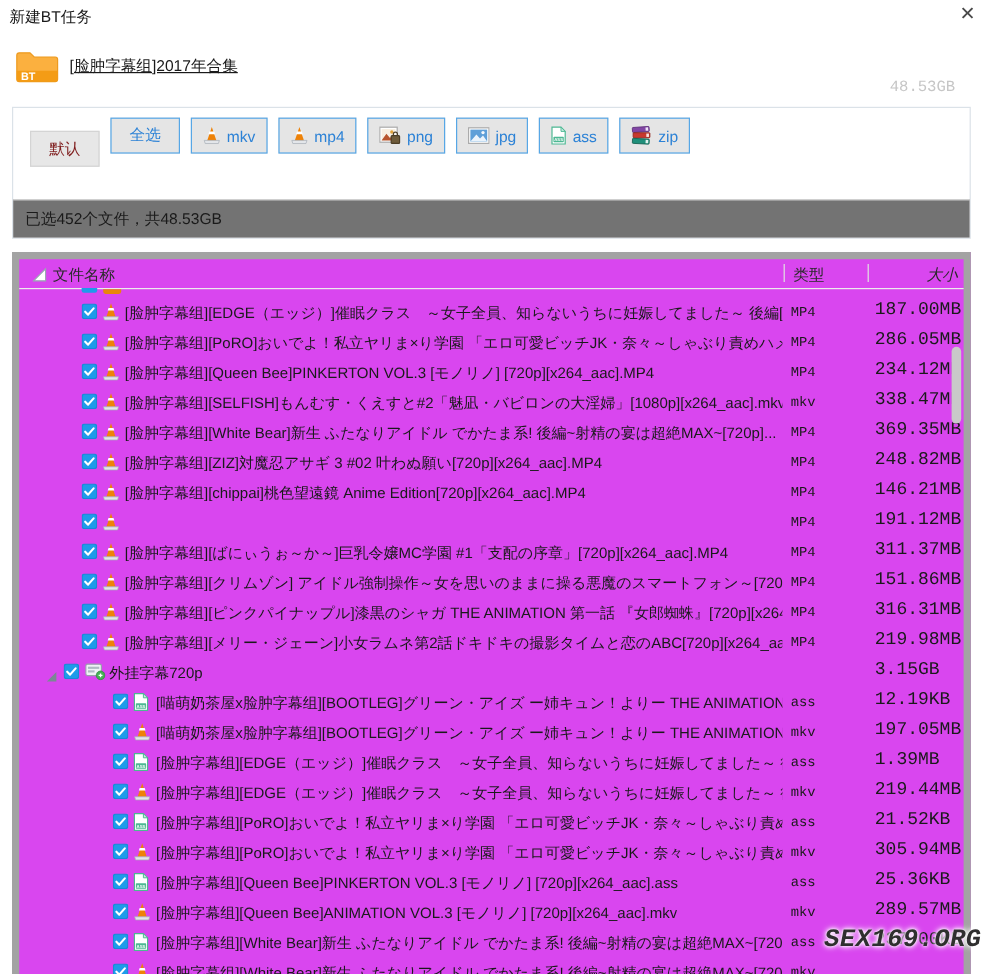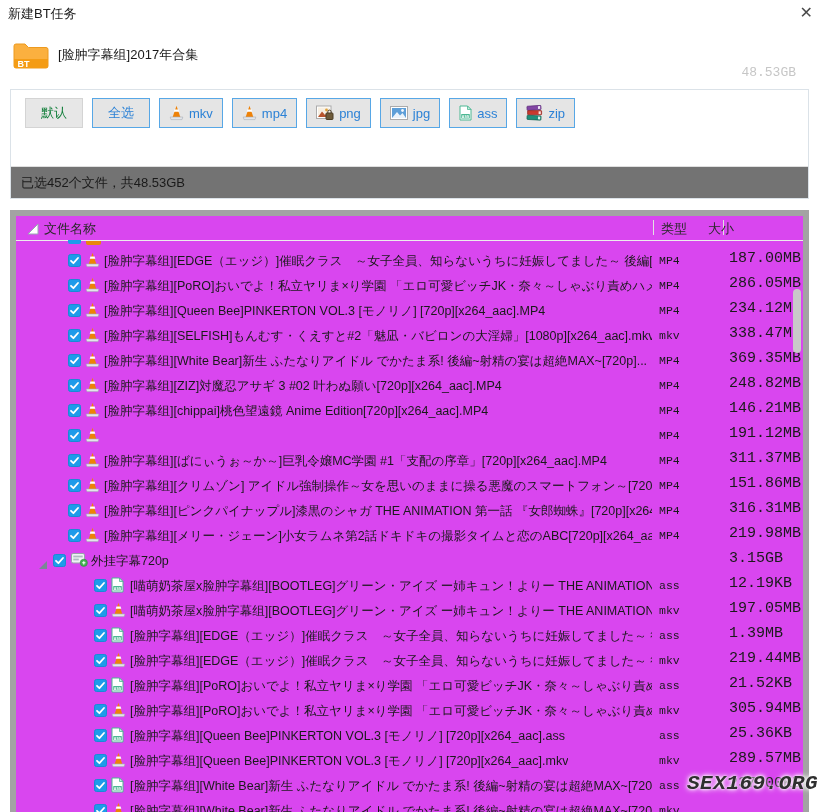--- a/index.html
+++ b/index.html
@@ -5,39 +5,39 @@
   html,body{margin:0;padding:0;}
   body{
     width:821px;height:812px;position:relative;background:#fff;
     font-family:"Liberation Sans","DejaVu Sans",sans-serif;
     overflow:hidden;color:#1a1a1a;
   }
   
   .dlg-title{position:absolute;left:8px;top:5px;font-size:13px;color:#1a1a1a;}
   .close-btn{position:absolute;right:8px;top:4px;font-size:16px;color:#4a4a4a;cursor:pointer;line-height:18px;}
   .bt-folder{position:absolute;left:12px;top:39px;width:38px;height:31px;}
-  .torrent-name{position:absolute;left:58px;top:46px;font-size:13px;color:#1a1a1a;}
+  .torrent-name{position:absolute;left:58px;top:46px;font-size:13px;color:#1a1a1a;text-decoration:underline;}
   .torrent-size{position:absolute;right:25px;top:65px;font-size:13px;color:#c6c6c6;font-family:"Liberation Mono","DejaVu Sans Mono",monospace;}
   
   .filter-panel{position:absolute;left:10px;top:89px;width:799px;height:110px;border:1px solid #dbe2e8;background:#fff;box-sizing:border-box;}
   .filter-buttons{position:absolute;left:14px;top:8px;display:flex;gap:9px;}
   .fbtn{height:30px;min-width:58px;box-sizing:border-box;border:1px solid #57a7e6;background:#e5e5e5;color:#2c82d6;
         font-size:13px;display:flex;align-items:center;justify-content:center;gap:5px;padding:0 9px;cursor:pointer;
         font-family:"Liberation Sans",sans-serif;}
-  .fbtn.disabled{background:#e7e7e7;border-color:#d4d4d4;color:#15803d;cursor:default;}
+  .fbtn.disabled{background:#e7e7e7;border-color:#d4d4d4;color:#7f1d1d;cursor:default;margin-top:11px;}
   .fbtn .bicon{display:flex;align-items:center;}
   .summary-bar{position:absolute;left:0;right:0;bottom:0;height:31px;background:#737373;border-top:1px solid #dfdfdf;
         line-height:31px;padding-left:10px;font-size:13px;color:#1a1a1a;}
   
   .table-panel{position:absolute;left:10px;top:210px;width:799px;height:734px;border:6px solid #a3a3a3;box-sizing:border-box;background:#d946ef;}
   .table-header{position:absolute;left:0;right:0;top:0;height:24px;border-bottom:1px solid #ececec;}
   .th-sort{position:absolute;left:11px;top:7px;}
   .th-name{position:absolute;left:28px;top:4px;font-size:13px;color:#2a2a2a;}
   .th-type{position:absolute;left:645px;top:4px;font-size:13px;color:#2a2a2a;}
-  .th-size{position:absolute;left:692px;top:4px;font-size:13px;color:#2a2a2a;}
+  .th-size{position:absolute;left:756px;top:4px;font-size:13px;color:#2a2a2a;font-style:italic;}
   .col-sep{position:absolute;top:4px;width:1px;height:15px;background:#e2e2e2;}
   .sep1{left:637px;} .sep2{left:707px;}
   .table-body{position:absolute;left:0;right:0;top:24px;bottom:0;overflow:hidden;}
   
   .sliver{position:relative;height:8px;}
   .sliver-cb{position:absolute;left:52px;top:0;width:13px;height:4px;background:#1e9bea;border-radius:0 0 2px 2px;}
   .sliver-icon{position:absolute;left:70px;top:1px;width:15px;height:4px;background:#e8860c;border-radius:0 0 2px 2px;}
   
   .row{position:relative;height:25px;}
   .cb{position:absolute;top:5px;width:13px;height:13px;cursor:pointer;}
@@ -461,21 +461,21 @@
         <div class="row lvl2">
           <span class="cb"><svg width="13" height="13" viewBox="0 0 13 13">
               <rect x="0.5" y="0.5" width="12" height="12" rx="2" fill="#1E9BEA" stroke="#178BD6"></rect>
               <path d="M3 6.8 L5.4 9.2 L10 4" fill="none" stroke="#ffffff" stroke-width="1.8" stroke-linecap="round" stroke-linejoin="round"></path>
             </svg></span>
           <span class="ficon"><svg width="15" height="16" viewBox="0 0 15 16">
               <path d="M7.5 0.8 L11.3 12 H3.7 Z" fill="#EE8208"></path>
               <path d="M5.4 4.6 H9.6 L10.3 6.8 H4.7 Z" fill="#FFFFFF"></path>
               <path d="M1.2 12 H13.8 L13 14.6 H2 Z" fill="#E3E6EA" stroke="#A8AFB8" stroke-width="0.6"></path>
             </svg></span>
-          <span class="fname">[脸肿字幕组][Queen Bee]PINKERTON VOL.3 [モノリノ] [720p][x264_aac].mkv</span>
+          <span class="fname">[脸肿字幕组][Queen Bee]ANIMATION VOL.3 [モノリノ] [720p][x264_aac].mkv</span>
           <span class="ftype">mkv</span>
           <span class="fsize">289.57MB</span>
         </div>
         <div class="row lvl2">
           <span class="cb"><svg width="13" height="13" viewBox="0 0 13 13">
               <rect x="0.5" y="0.5" width="12" height="12" rx="2" fill="#1E9BEA" stroke="#178BD6"></rect>
               <path d="M3 6.8 L5.4 9.2 L10 4" fill="none" stroke="#ffffff" stroke-width="1.8" stroke-linecap="round" stroke-linejoin="round"></path>
             </svg></span>
           <span class="ficon"><svg width="13" height="16" viewBox="0 0 13 16">
               <path d="M1 1 H8.5 L12 4.5 V15 H1 Z" fill="#ffffff" stroke="#4DB893"></path>

